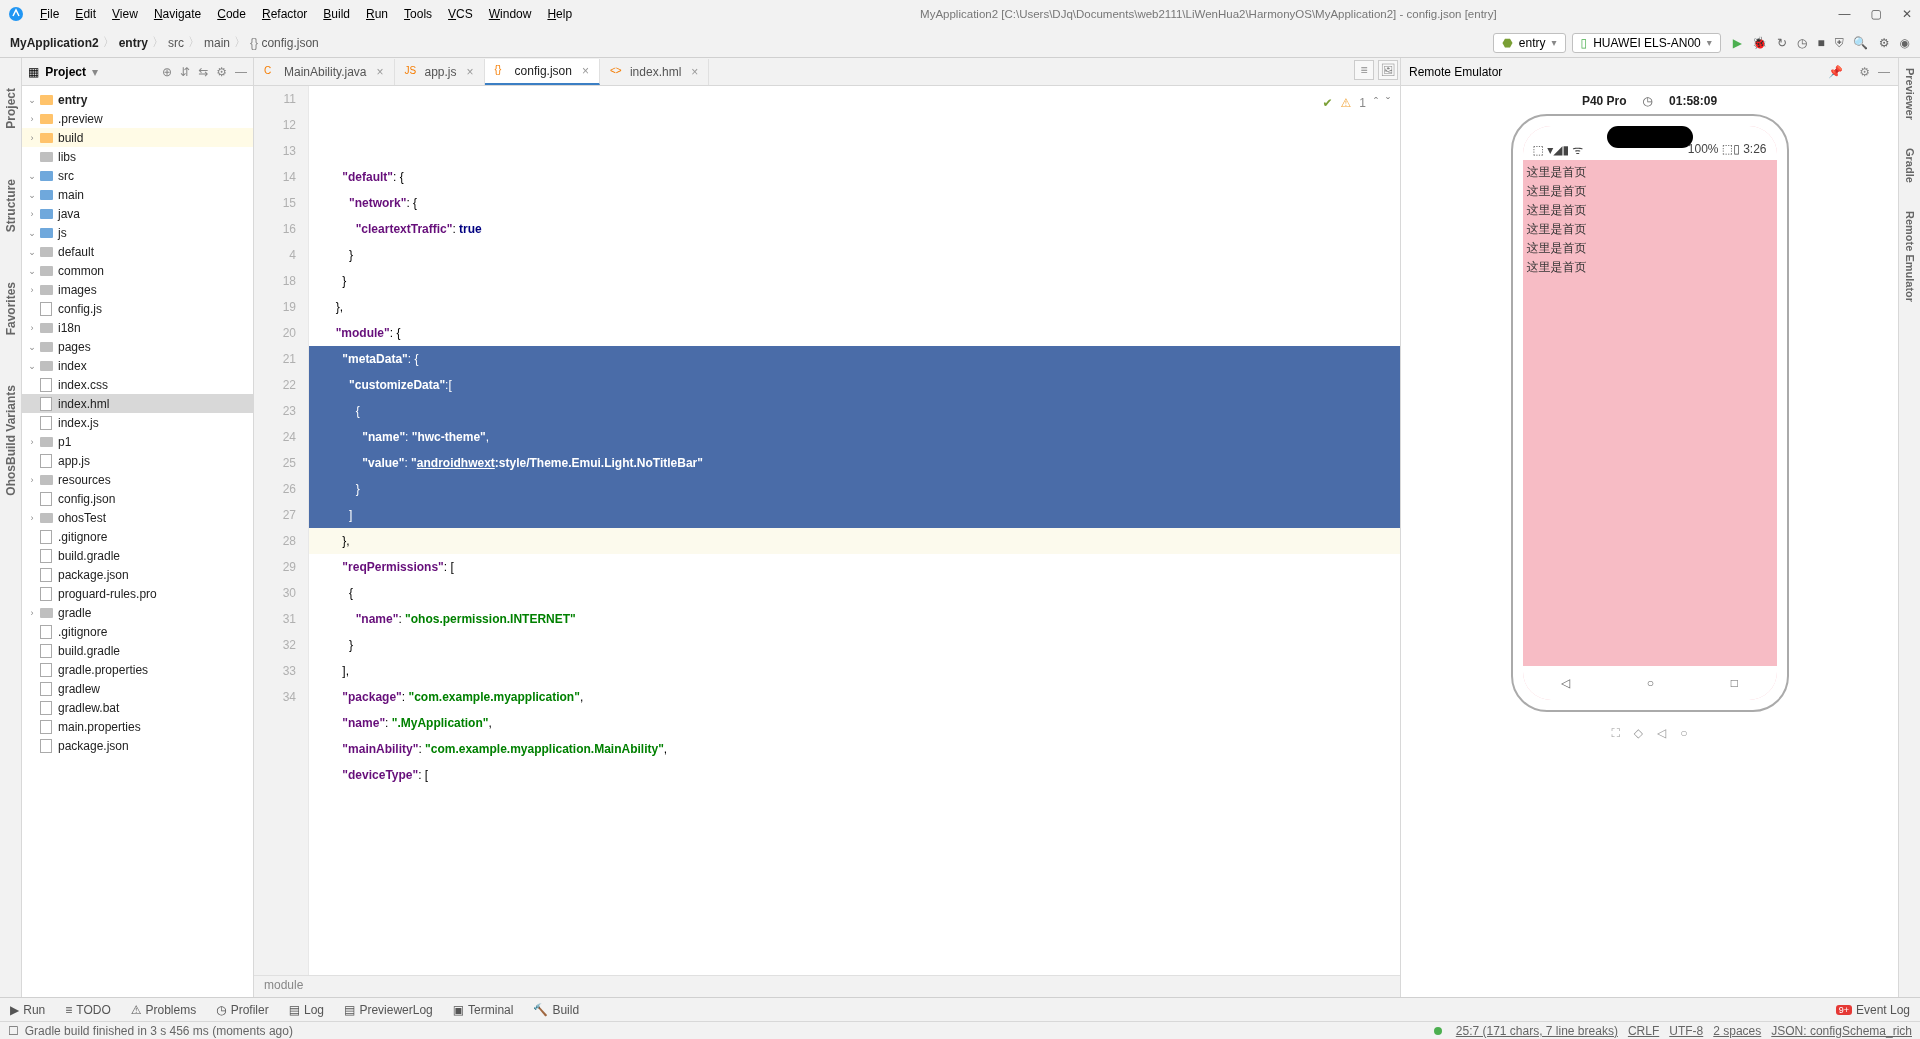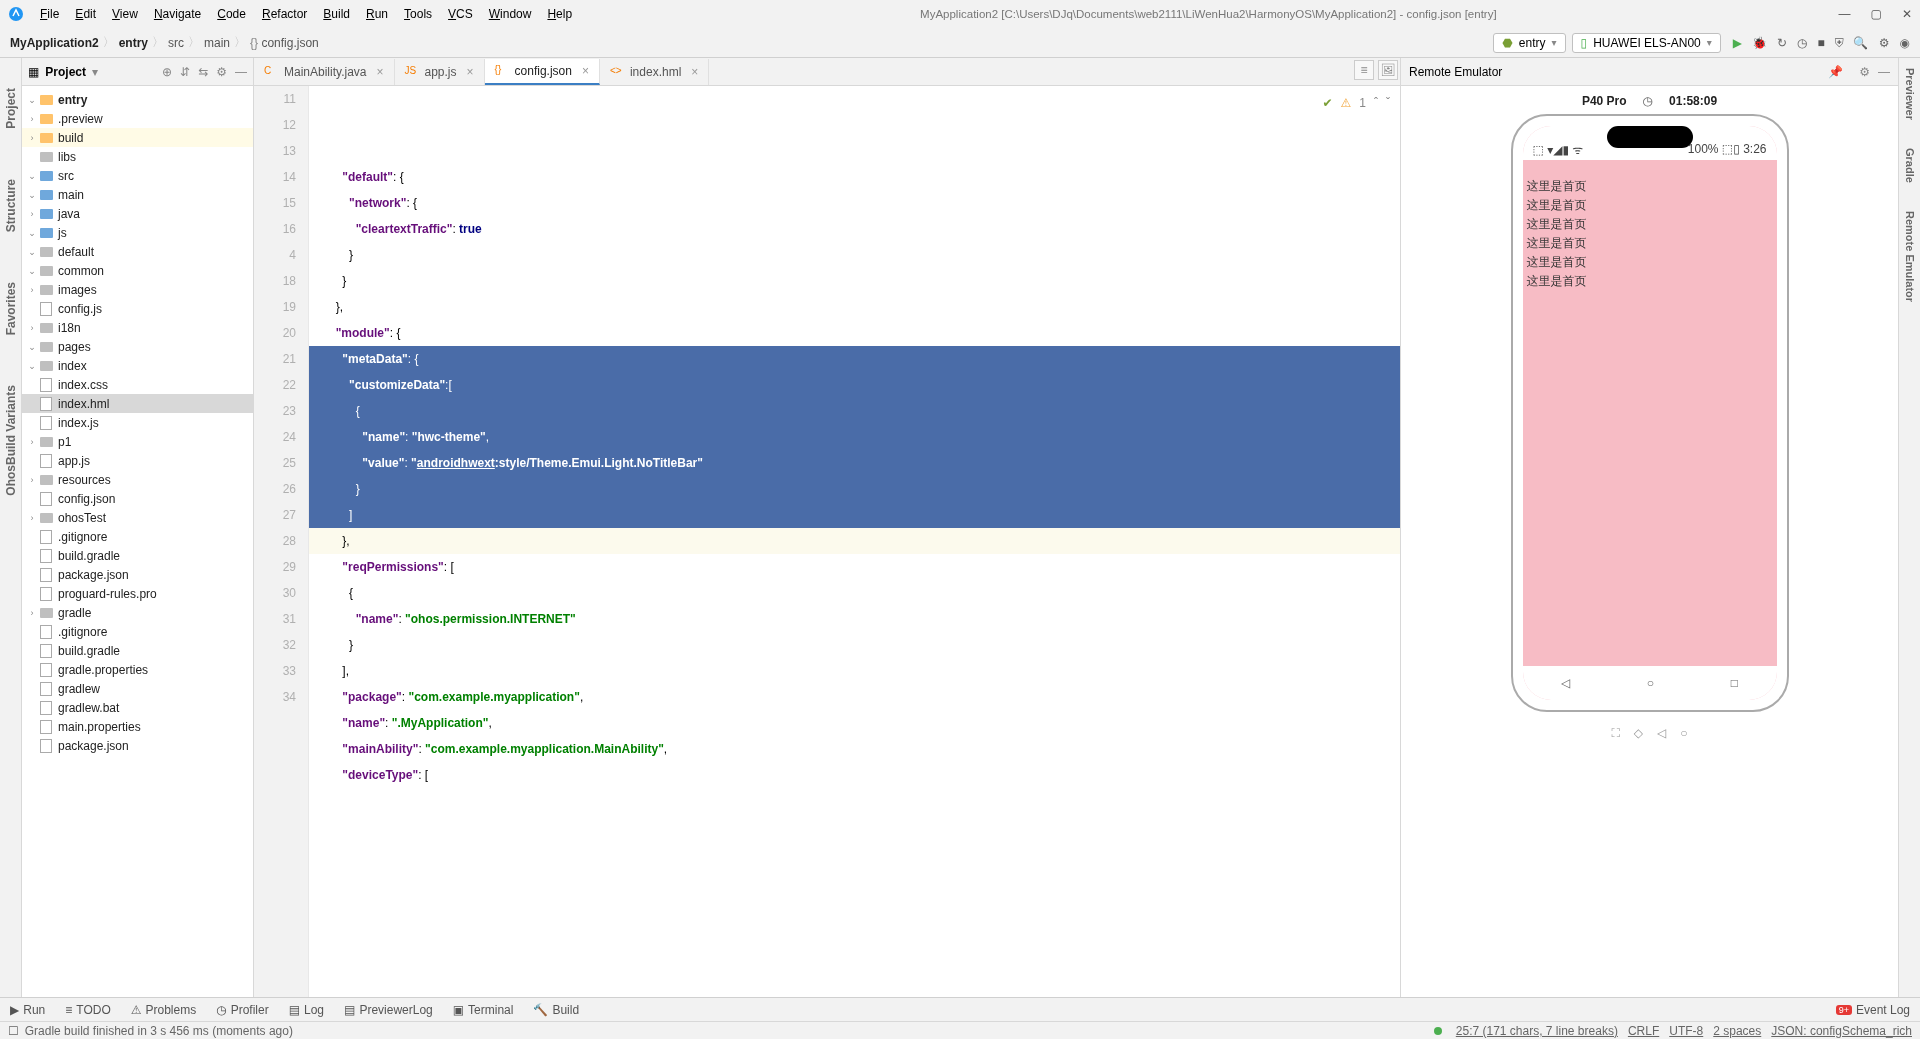--- a/index.html
+++ b/index.html
@@ -60,21 +60,21 @@
 .emulator { width: 498px; background: #fff; border-left: 1px solid #d8d8d8; display: flex; flex-direction: column; }
 .emu-header { height: 28px; background: #f2f2f2; border-bottom: 1px solid #d8d8d8; display: flex; align-items: center; padding: 0 8px; }
 .emu-header .right { margin-left: auto; display: flex; gap: 8px; color: #888; }
 .emu-body { flex: 1; display: flex; flex-direction: column; align-items: center; padding-top: 8px; }
 .emu-title { display: flex; align-items: center; gap: 16px; font-weight: bold; color: #222; margin-bottom: 6px; }
 .phone { width: 278px; height: 598px; border: 2px solid #aaa; border-radius: 36px; padding: 10px; background: #fff; position: relative; }
 .notch { position: absolute; top: 10px; left: 50%; transform: translateX(-50%); width: 86px; height: 22px; background: #000; border-radius: 12px; }
 .screen { width: 100%; height: 100%; background: #f7bcc5; border-radius: 28px; overflow: hidden; display: flex; flex-direction: column; }
 .statusbar { height: 22px; display: flex; align-items: center; justify-content: space-between; padding: 0 10px; font-size: 10px; color: #444; background: #fff; }
 .sb-top { height: 12px; background: #fff; }
-.screen-content { flex: 1; padding: 18px 4px; }
+.screen-content { flex: 1; padding: 4px 4px; }
 .screen-content div { color: #333; font-size: 12px; margin-bottom: 2px; }
 .navbar { height: 34px; background: #fff; display: flex; align-items: center; justify-content: space-around; color: #666; }
 .phone-tools { margin-top: 14px; display: flex; gap: 14px; color: #999; }
 .right-rail { width: 22px; background: #f2f2f2; border-left: 1px solid #d8d8d8; display: flex; flex-direction: column; align-items: center; gap: 8px; padding-top: 10px; }
 .right-rail .v { writing-mode: vertical-rl; color: #666; font-size: 11px; cursor: pointer; }
 .bottom-bar { height: 24px; background: #f2f2f2; border-top: 1px solid #d0d0d0; display: flex; align-items: center; padding: 0 10px; gap: 20px; color: #555; }
 .bottom-bar .item { display: flex; align-items: center; gap: 4px; cursor: pointer; }
 .bottom-bar .spacer { flex: 1; }
 .status-bar { height: 18px; background: #f2f2f2; border-top: 1px solid #d8d8d8; display: flex; align-items: center; padding: 0 8px; color: #666; font-size: 11px; }
 .status-bar .spacer { flex: 1; }
@@ -477,20 +477,21 @@
           <div>33</div>
           <div>34</div>
         </div>
       <div class="code" id="code">
         <div class="warn-tag">
           <span class="chk">✔</span><span style="color:#f0a030">⚠</span><span>1</span>
           <span>ˆ</span><span>ˇ</span>
         </div>
       <div class="ln">    <span class="k">"default"</span>: {</div><div class="ln">      <span class="k">"network"</span>: {</div><div class="ln">        <span class="k">"cleartextTraffic"</span>: <span class="v">true</span></div><div class="ln">      }</div><div class="ln">    }</div><div class="ln">  },</div><div class="ln">  <span class="k">"module"</span>: {</div><div class="ln sel">    <span class="k">"metaData"</span>: {</div><div class="ln sel">      <span class="k">"customizeData"</span>:[</div><div class="ln sel">        {</div><div class="ln sel">          <span class="k">"name"</span>: <span class="s">"hwc-theme"</span>,</div><div class="ln sel">          <span class="k">"value"</span>: <span class="s">"<u>androidhwext</u>:style/Theme.Emui.Light.NoTitleBar"</span></div><div class="ln sel">        }</div><div class="ln sel">      ]</div><div class="ln cur">    },</div><div class="ln">    <span class="k">"reqPermissions"</span>: [</div><div class="ln">      {</div><div class="ln">        <span class="k">"name"</span>: <span class="s">"ohos.permission.INTERNET"</span></div><div class="ln">      }</div><div class="ln">    ],</div><div class="ln">    <span class="k">"package"</span>: <span class="s">"com.example.myapplication"</span>,</div><div class="ln">    <span class="k">"name"</span>: <span class="s">".MyApplication"</span>,</div><div class="ln">    <span class="k">"mainAbility"</span>: <span class="s">"com.example.myapplication.MainAbility"</span>,</div><div class="ln">    <span class="k">"deviceType"</span>: [</div></div>
     </div>
+    <div class="editor-foot"><span>module</span></div>
   </div>
 
   <div class="emulator">
     <div class="emu-header">
       <span>Remote Emulator</span>
       <div class="right">
         <span>📌</span>
         <span><span class="red-sq"></span></span>
         <span>⚙</span>
         <span>—</span>

